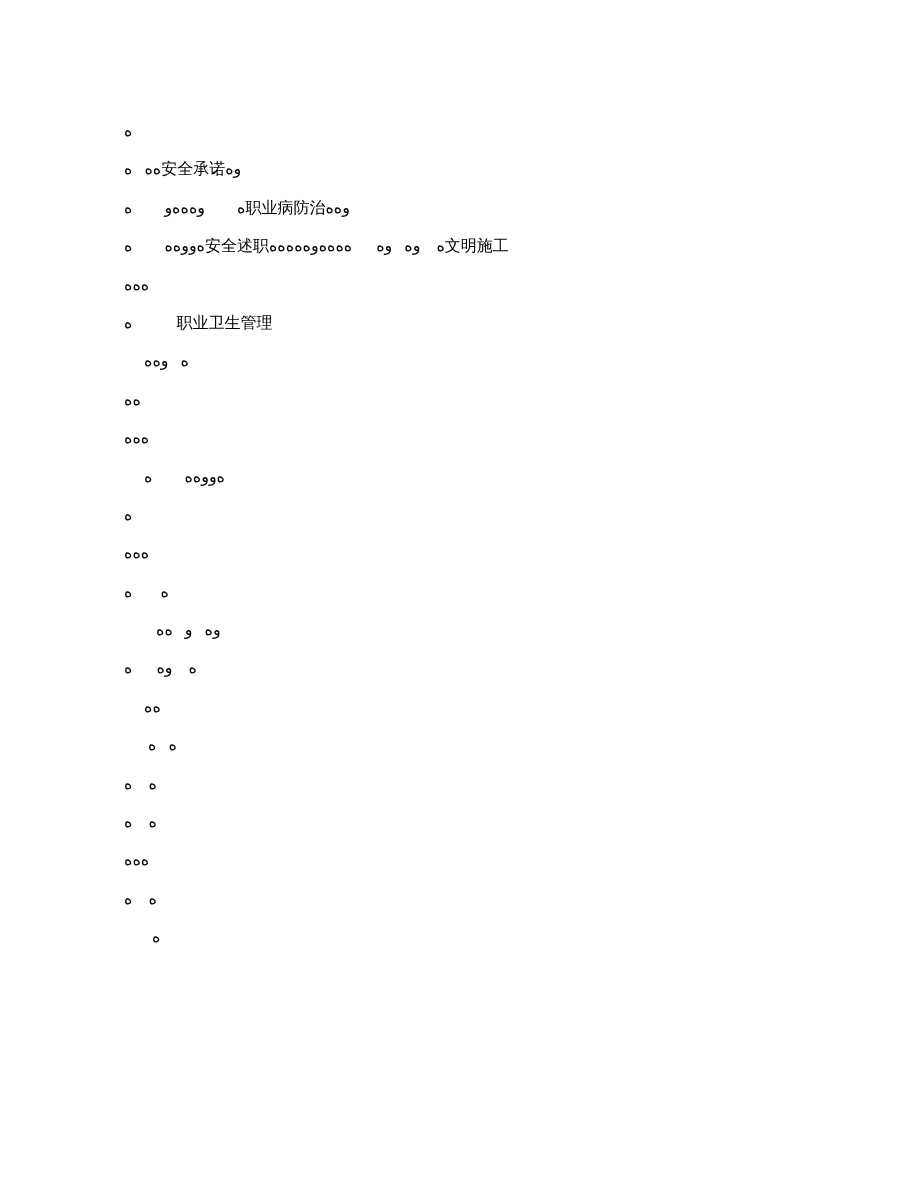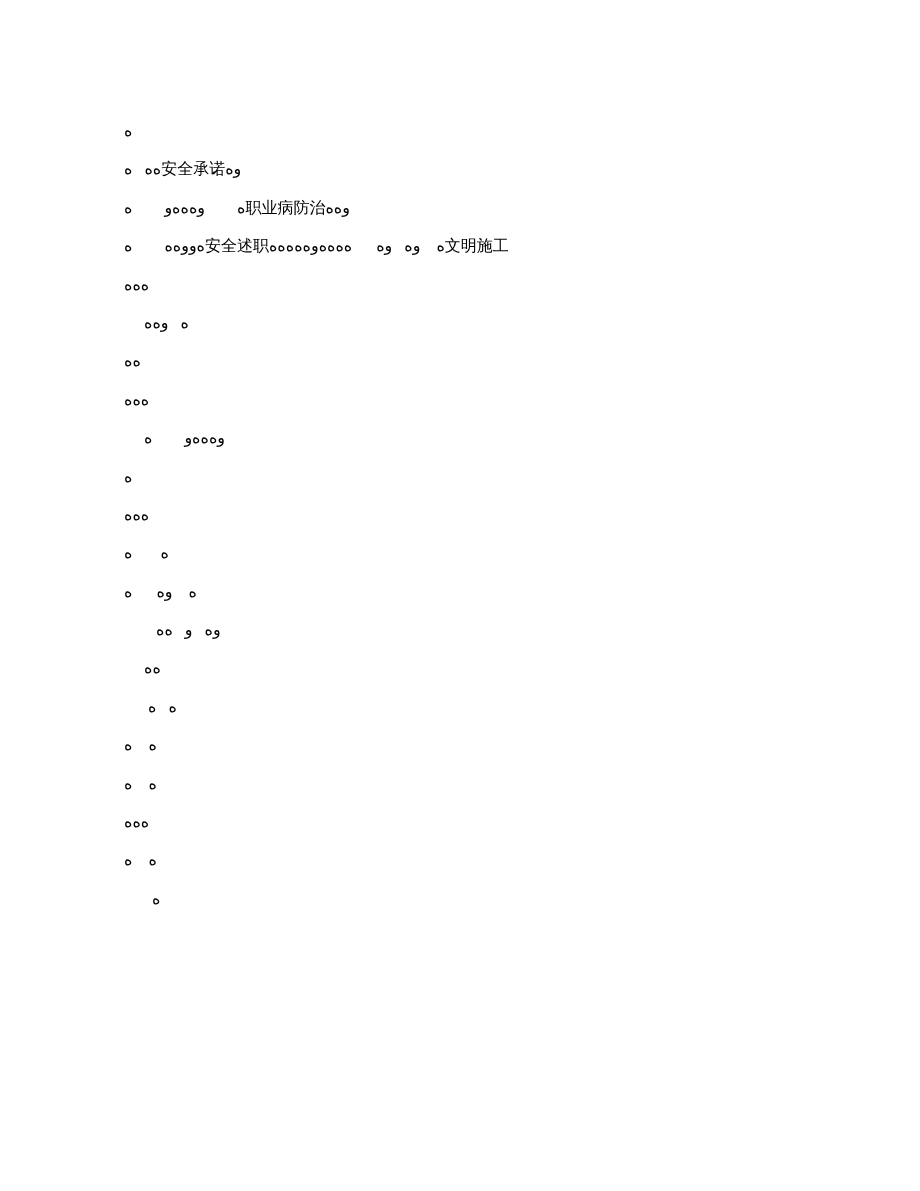--- a/index.html
+++ b/index.html
@@ -19,29 +19,30 @@
   </style>
 </head>
 <body>
 
 <div id="content">
     <div class="line">ە</div>
     <div class="line">ەە   ە安全承诺وە</div>
     <div class="line">ە        وەەەو        ە职业病防治وەە</div>
     <div class="line">ەووەە        ە安全述职ە    وە   وە      ەەەەوەەەەە文明施工</div>
     <div class="line">ەەە</div>
+    <div class="line">ە           职业卫生管理</div>
     <div class="line">     ە   وەە</div>
     <div class="line">ەە</div>
     <div class="line">ەەە</div>
-    <div class="line">     وەەەو        ە</div>
+    <div class="line">     ەووەە        ە</div>
     <div class="line">ە</div>
     <div class="line">ەەە</div>
     <div class="line">ە       ە</div>
+    <div class="line">        وە   و   ەە</div>
     <div class="line">ە    وە      ە</div>
-    <div class="line">        وە   و   ەە</div>
     <div class="line">     ەە</div>
     <div class="line">      ە   ە</div>
     <div class="line">ە    ە</div>
     <div class="line">ە    ە</div>
     <div class="line">ەەە</div>
     <div class="line">ە    ە</div>
     <div class="line">       ە</div>
   </div>
 
 </body></html>

